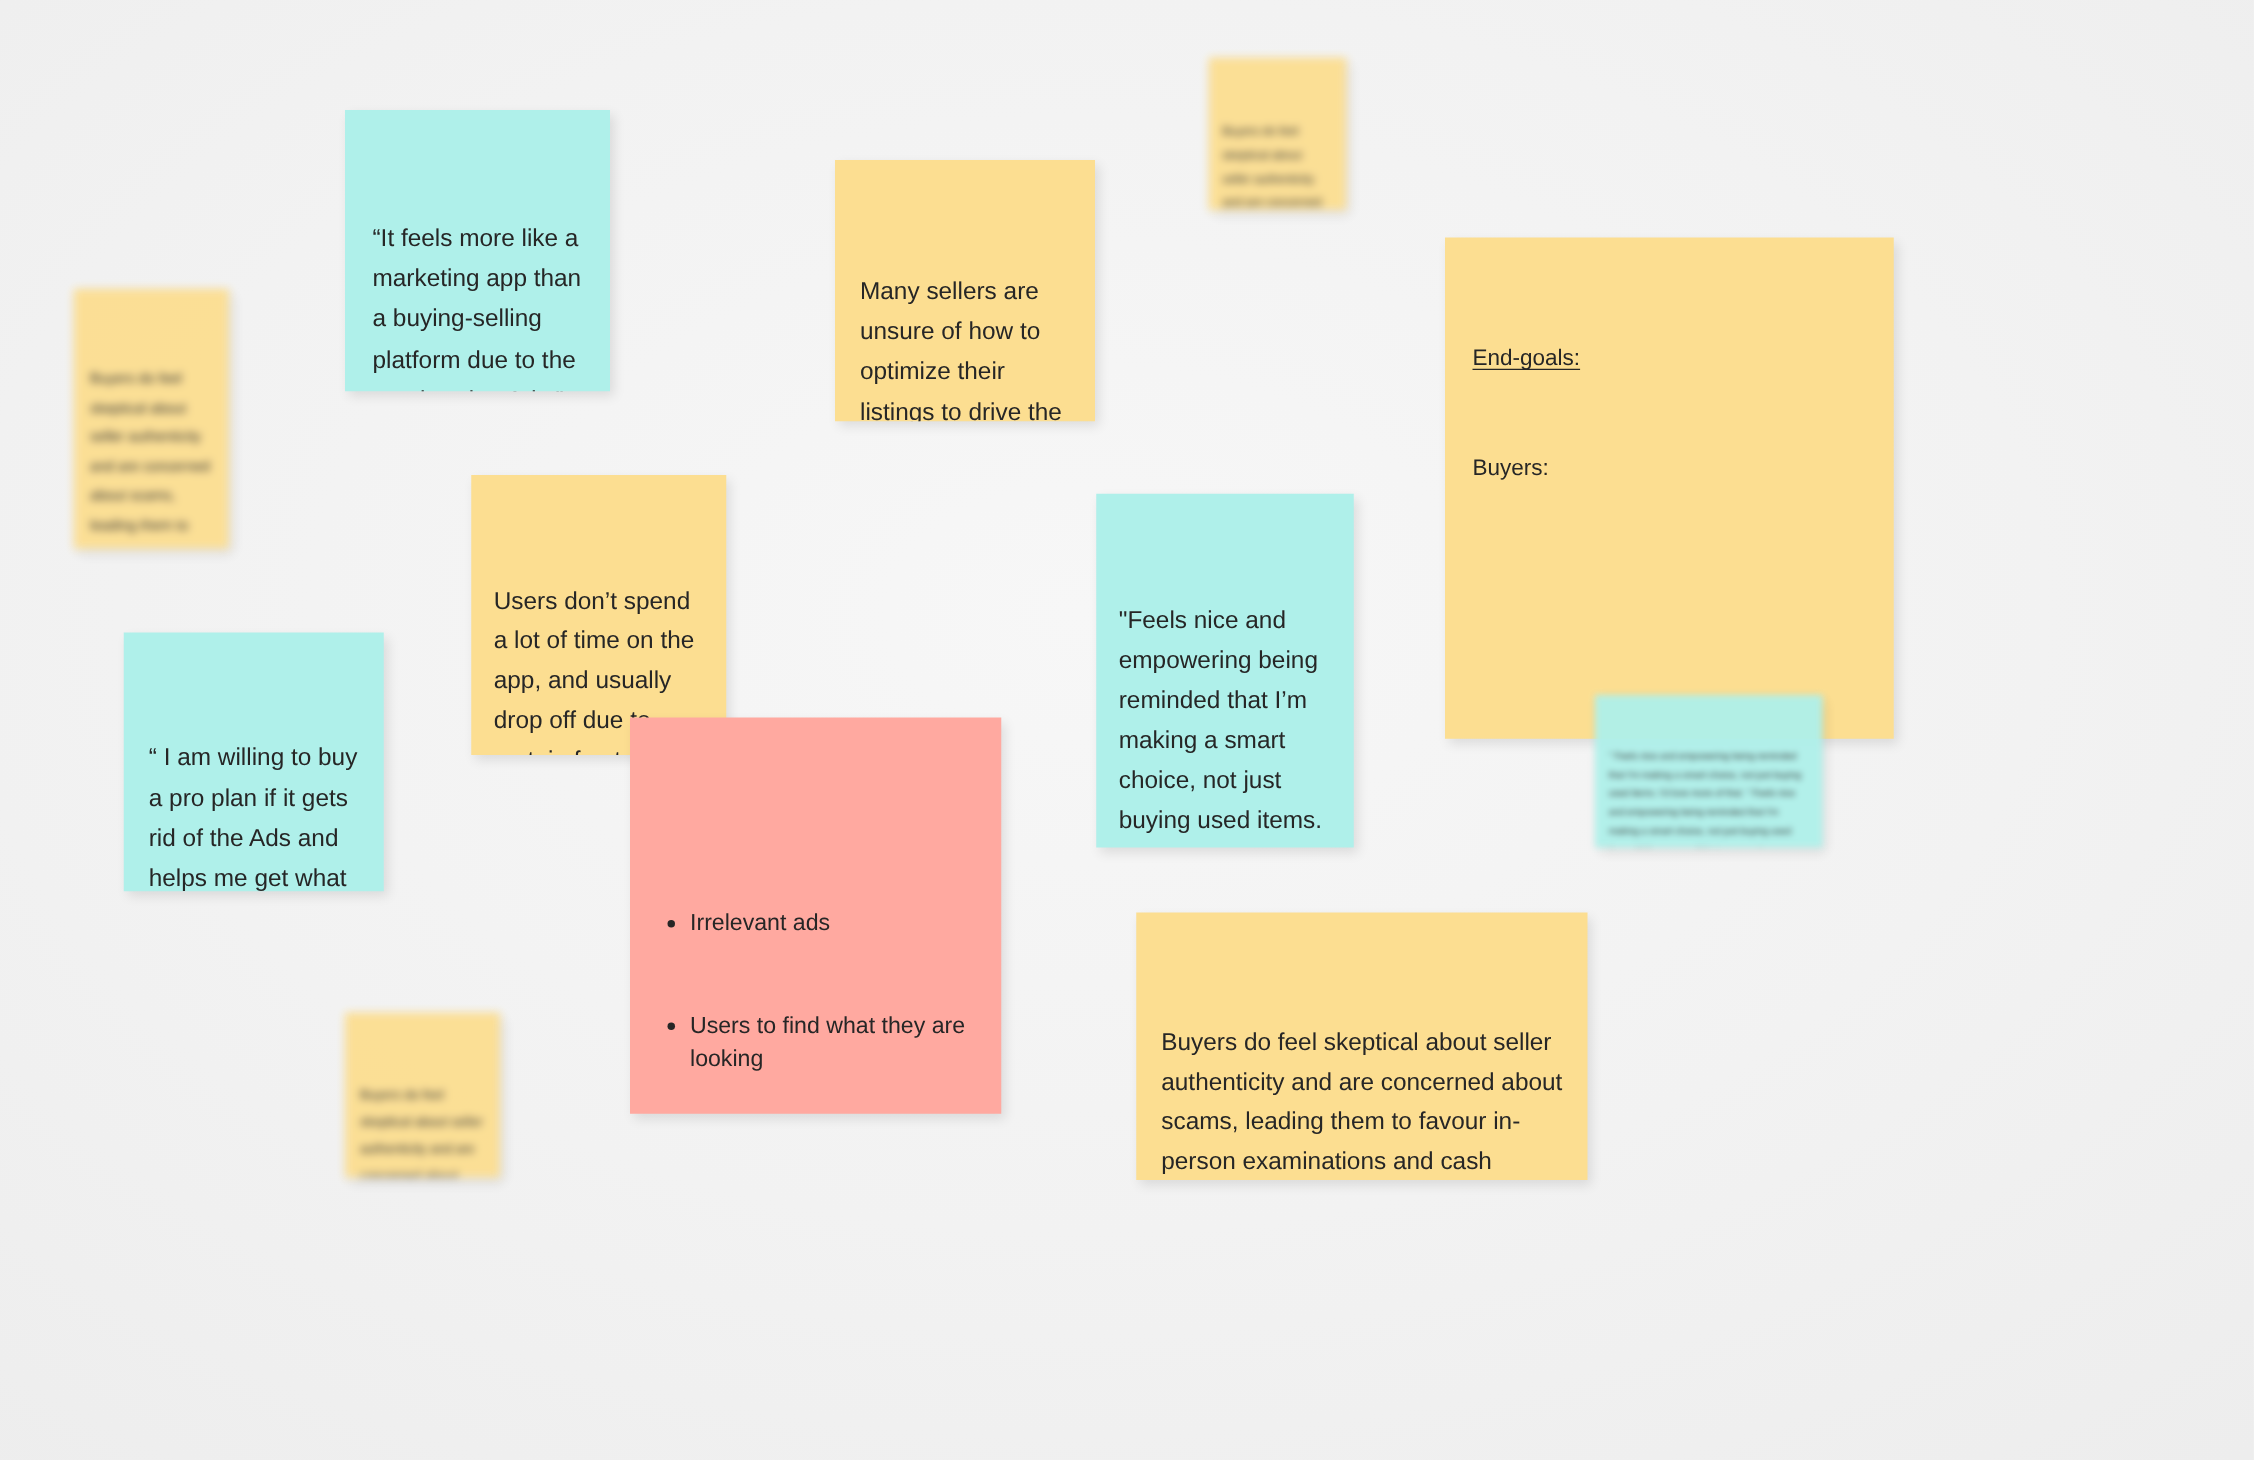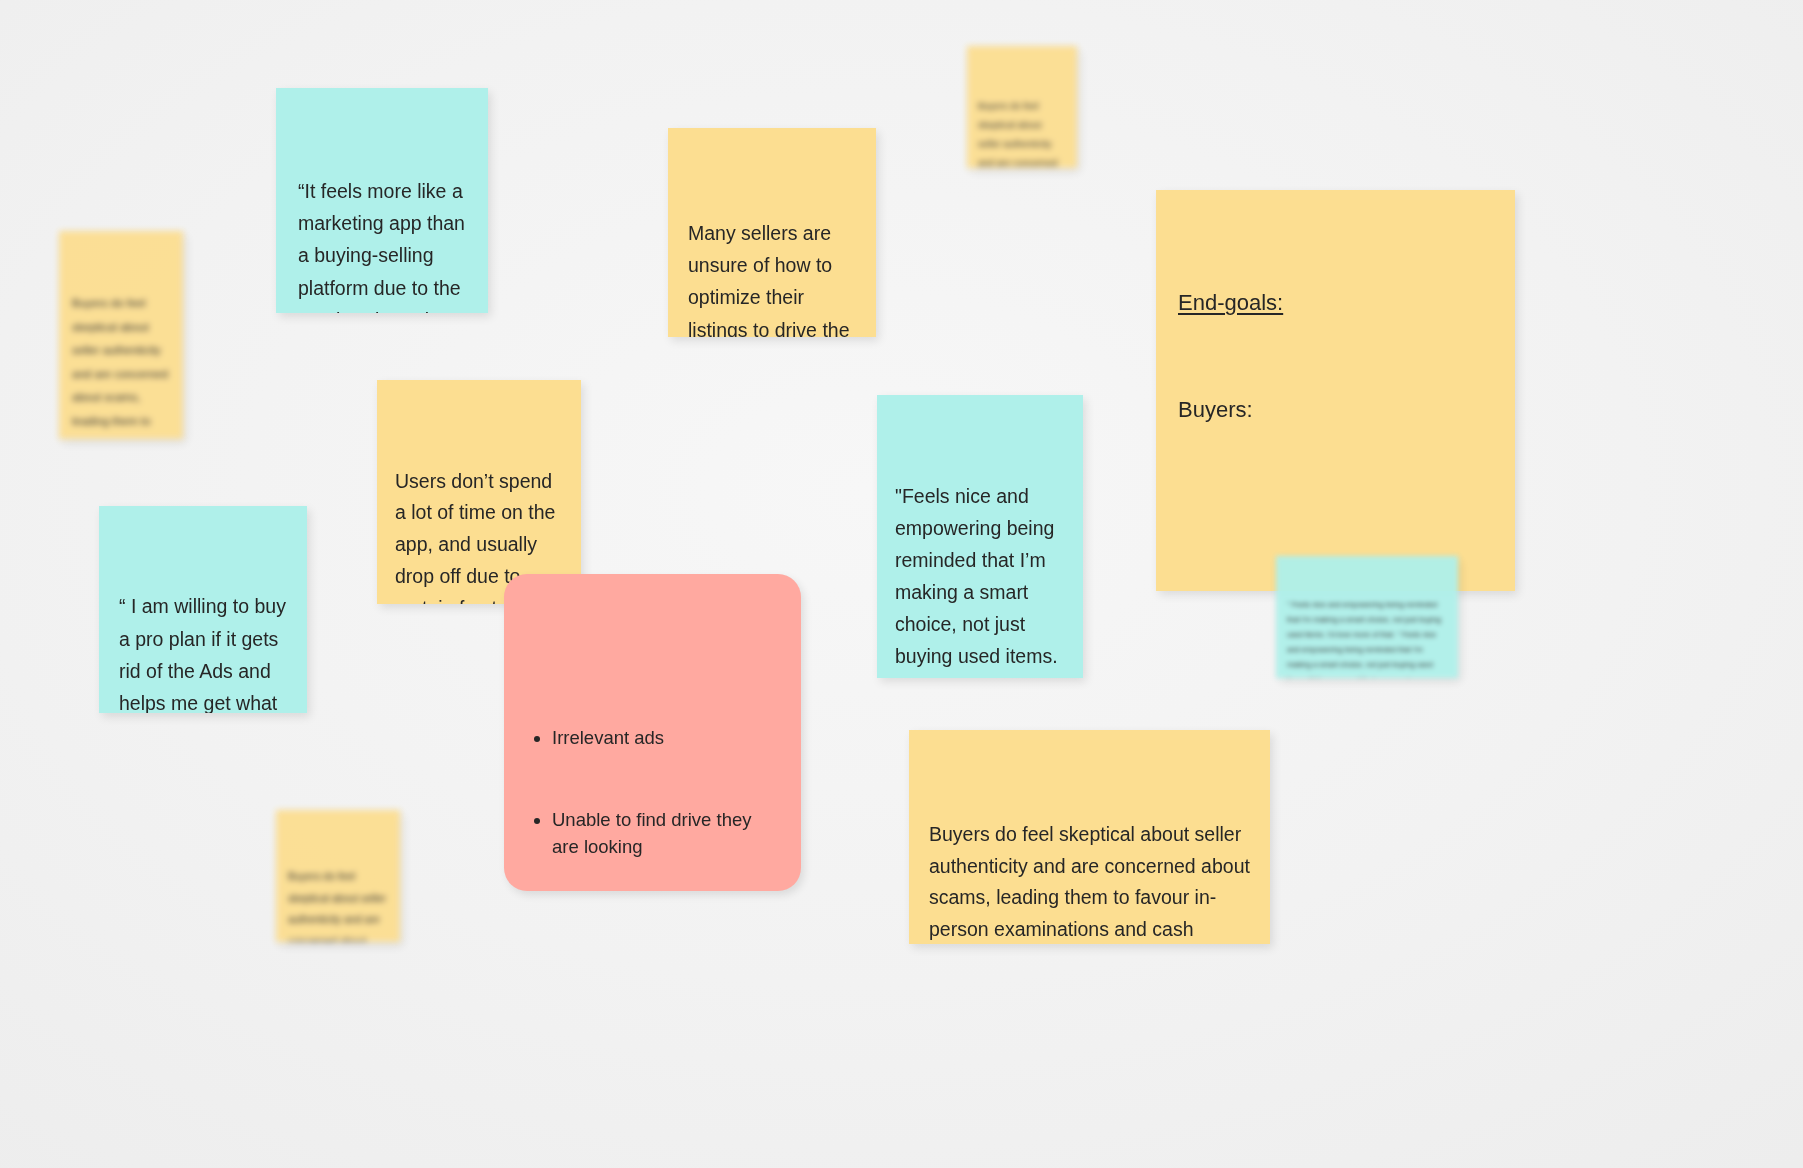--- a/index.html
+++ b/index.html
@@ -75,21 +75,21 @@
   </div>
 
   <div class="note yellow" style="left:668px; top:128px; width:208px; height:209px; padding:24px 20px; font-size:19.5px; line-height:1.66;">
     <p>Many sellers are unsure of how to optimize their listings to drive the best returns.</p>
   </div>
 
   <div class="note yellow blurred" style="left:967px; top:46px; width:110px; height:122px; padding:12px 11px; font-size:9.5px; line-height:2.0;">
     <p>Buyers do feel skeptical about seller authenticity and are concerned about scams and more</p>
   </div>
 
-  <div class="note yellow" style="left:1156px; top:190px; width:359px; height:401px; padding:24px 22px; font-size:22px; line-height:1.62;">
+  <div class="note yellow" style="left:1156px; top:190px; width:359px; height:401px; padding:24px 22px; font-size:18px; line-height:1.62;">
     <p class="hdr-underline">End-goals:</p>
     <p class="bold">Buyers:</p>
     <ul>
       
     </ul>
     
     
   </div>
 
   <div class="note cyan" style="left:99px; top:506px; width:208px; height:207px; padding:20px 20px; font-size:19.5px; line-height:1.65;">
@@ -101,24 +101,24 @@
   </div>
 
   <div class="note cyan" style="left:877px; top:395px; width:206px; height:283px; padding:22px 18px; font-size:19.5px; line-height:1.64;">
     <p>"Feels nice and empowering being reminded that I’m making a smart choice, not just buying used items. I’d love more of that! "</p>
   </div>
 
   <div class="note cyan blurred-soft" style="left:1276px; top:556px; width:182px; height:122px; padding:11px 11px; font-size:7.5px; line-height:2.0;">
     <p>" Feels nice and empowering being reminded that I'm making a smart choice, not just buying used items. I'd love more of that. " Feels nice and empowering being reminded that I'm making a smart choice, not just buying used items. I'd love more of that empowering</p>
   </div>
 
-  <div class="note salmon" style="left:504px; top:574px; width:297px; height:317px; padding:40px 24px; font-size:18.5px; line-height:1.48;border-radius:23px;">
+  <div class="note salmon" style="left:504px; top:574px; width:297px; height:317px; padding:40px 24px; font-size:18.5px; line-height:1.48;">
     <ul>
       <li>Irrelevant ads</li>
-      <li>Unable to find drive they are looking</li>
+      <li>Users to find what they are looking</li>
       
       
       
     </ul>
   </div>
 
   <div class="note yellow blurred" style="left:276px; top:810px; width:124px; height:132px; padding:13px 12px; font-size:10.5px; line-height:2.05;">
     <p>Buyers do feel skeptical about seller authenticity and are concerned about scams</p>
   </div>
 

